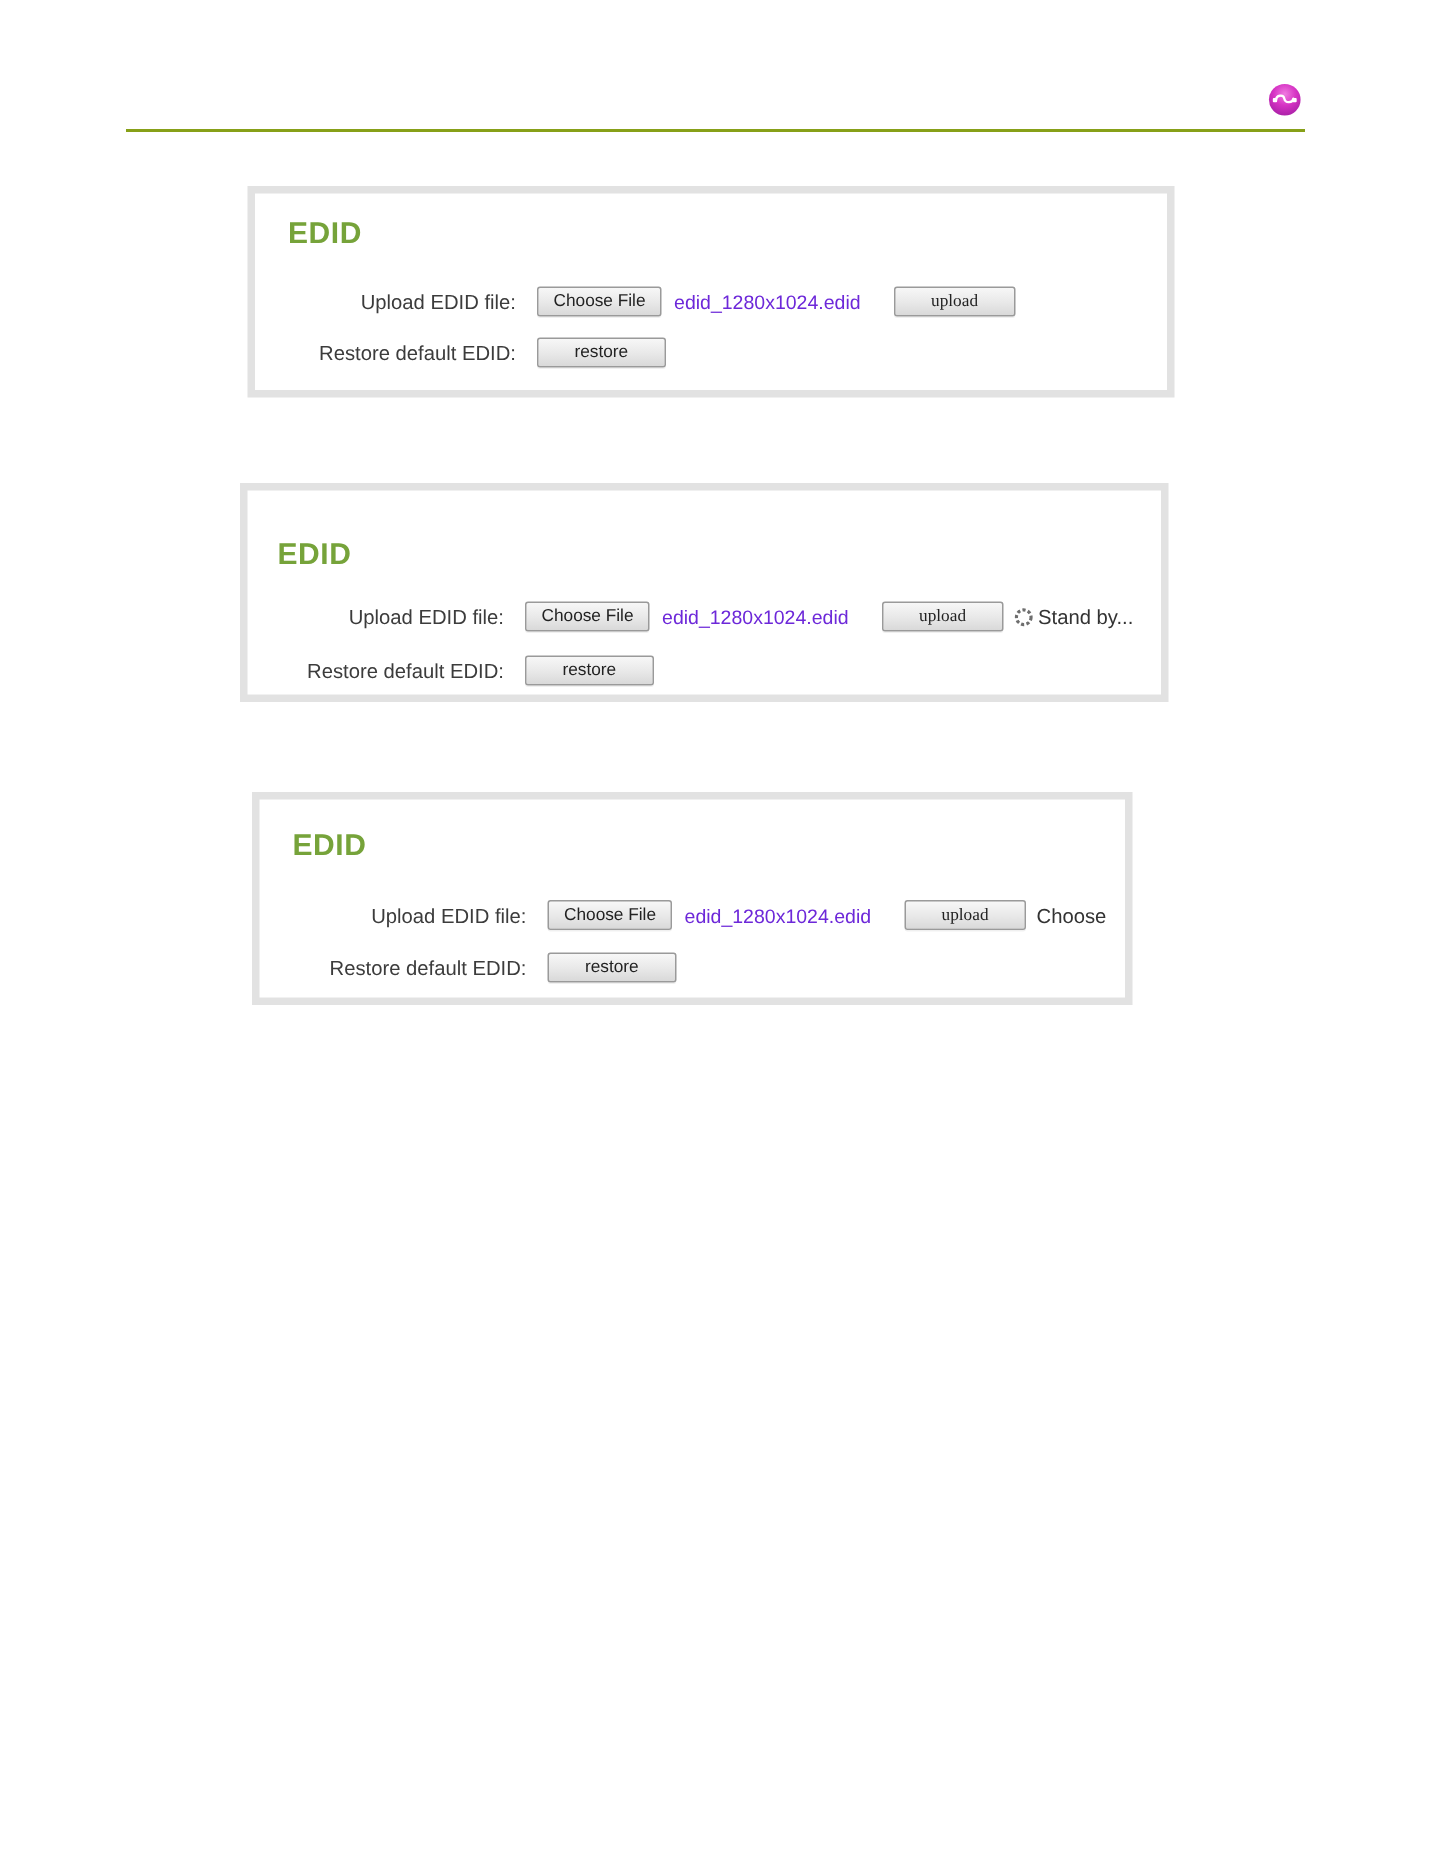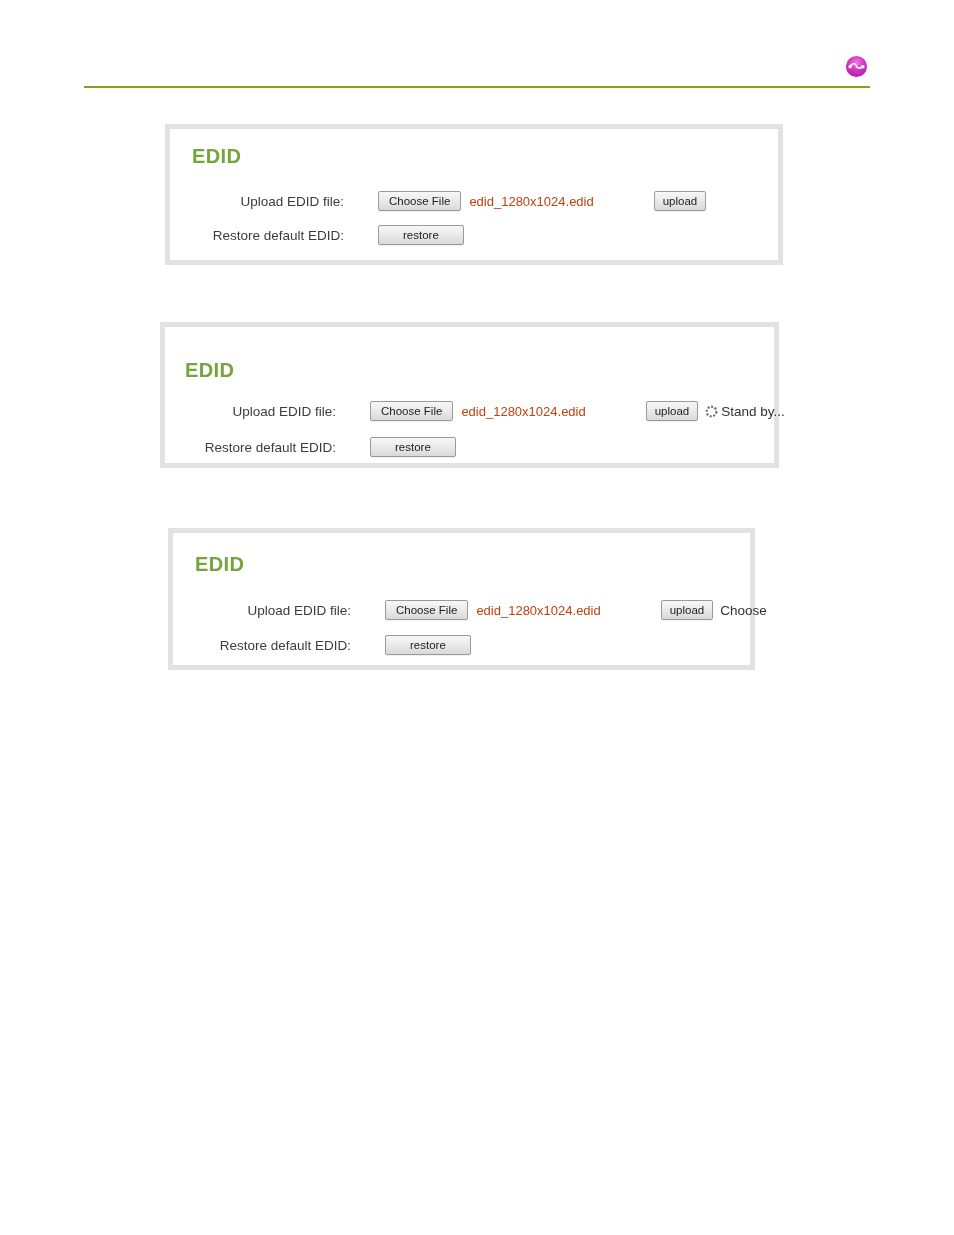--- a/index.html
+++ b/index.html
@@ -74,30 +74,29 @@
     flex: none;
     font-family: "Liberation Sans", sans-serif;
     font-size: 11.5px;
     color: #222;
     background: linear-gradient(#f7f7f7, #e8e8e8 55%, #d9d9d9);
     border: 1px solid #9a9a9a;
     border-radius: 2px;
     box-shadow: 0 1px 0 rgba(0,0,0,0.06);
     cursor: pointer;
     white-space: nowrap;
-    margin-left: 20px;
   }
   .btn-choose  { padding: 3px 10px; }
-  .btn-upload  { padding: 3px 8px; }
+  .btn-upload  { padding: 3px 24px; font-family: Liberation Serif, serif; }
   .btn-restore { padding: 3px 24px; }
 
   .filename {
     font-size: 13px;
-    color: #c2410c;
-    margin: 0 40px 0 8px;
+    color: #6d28d9;
+    margin: 0 22px 0 8px;
     white-space: nowrap;
   }
   .status {
     display: inline-flex;
     align-items: center;
     gap: 3px;
     margin-left: 7px;
     font-size: 13.5px;
     color: #333;
     white-space: nowrap;

